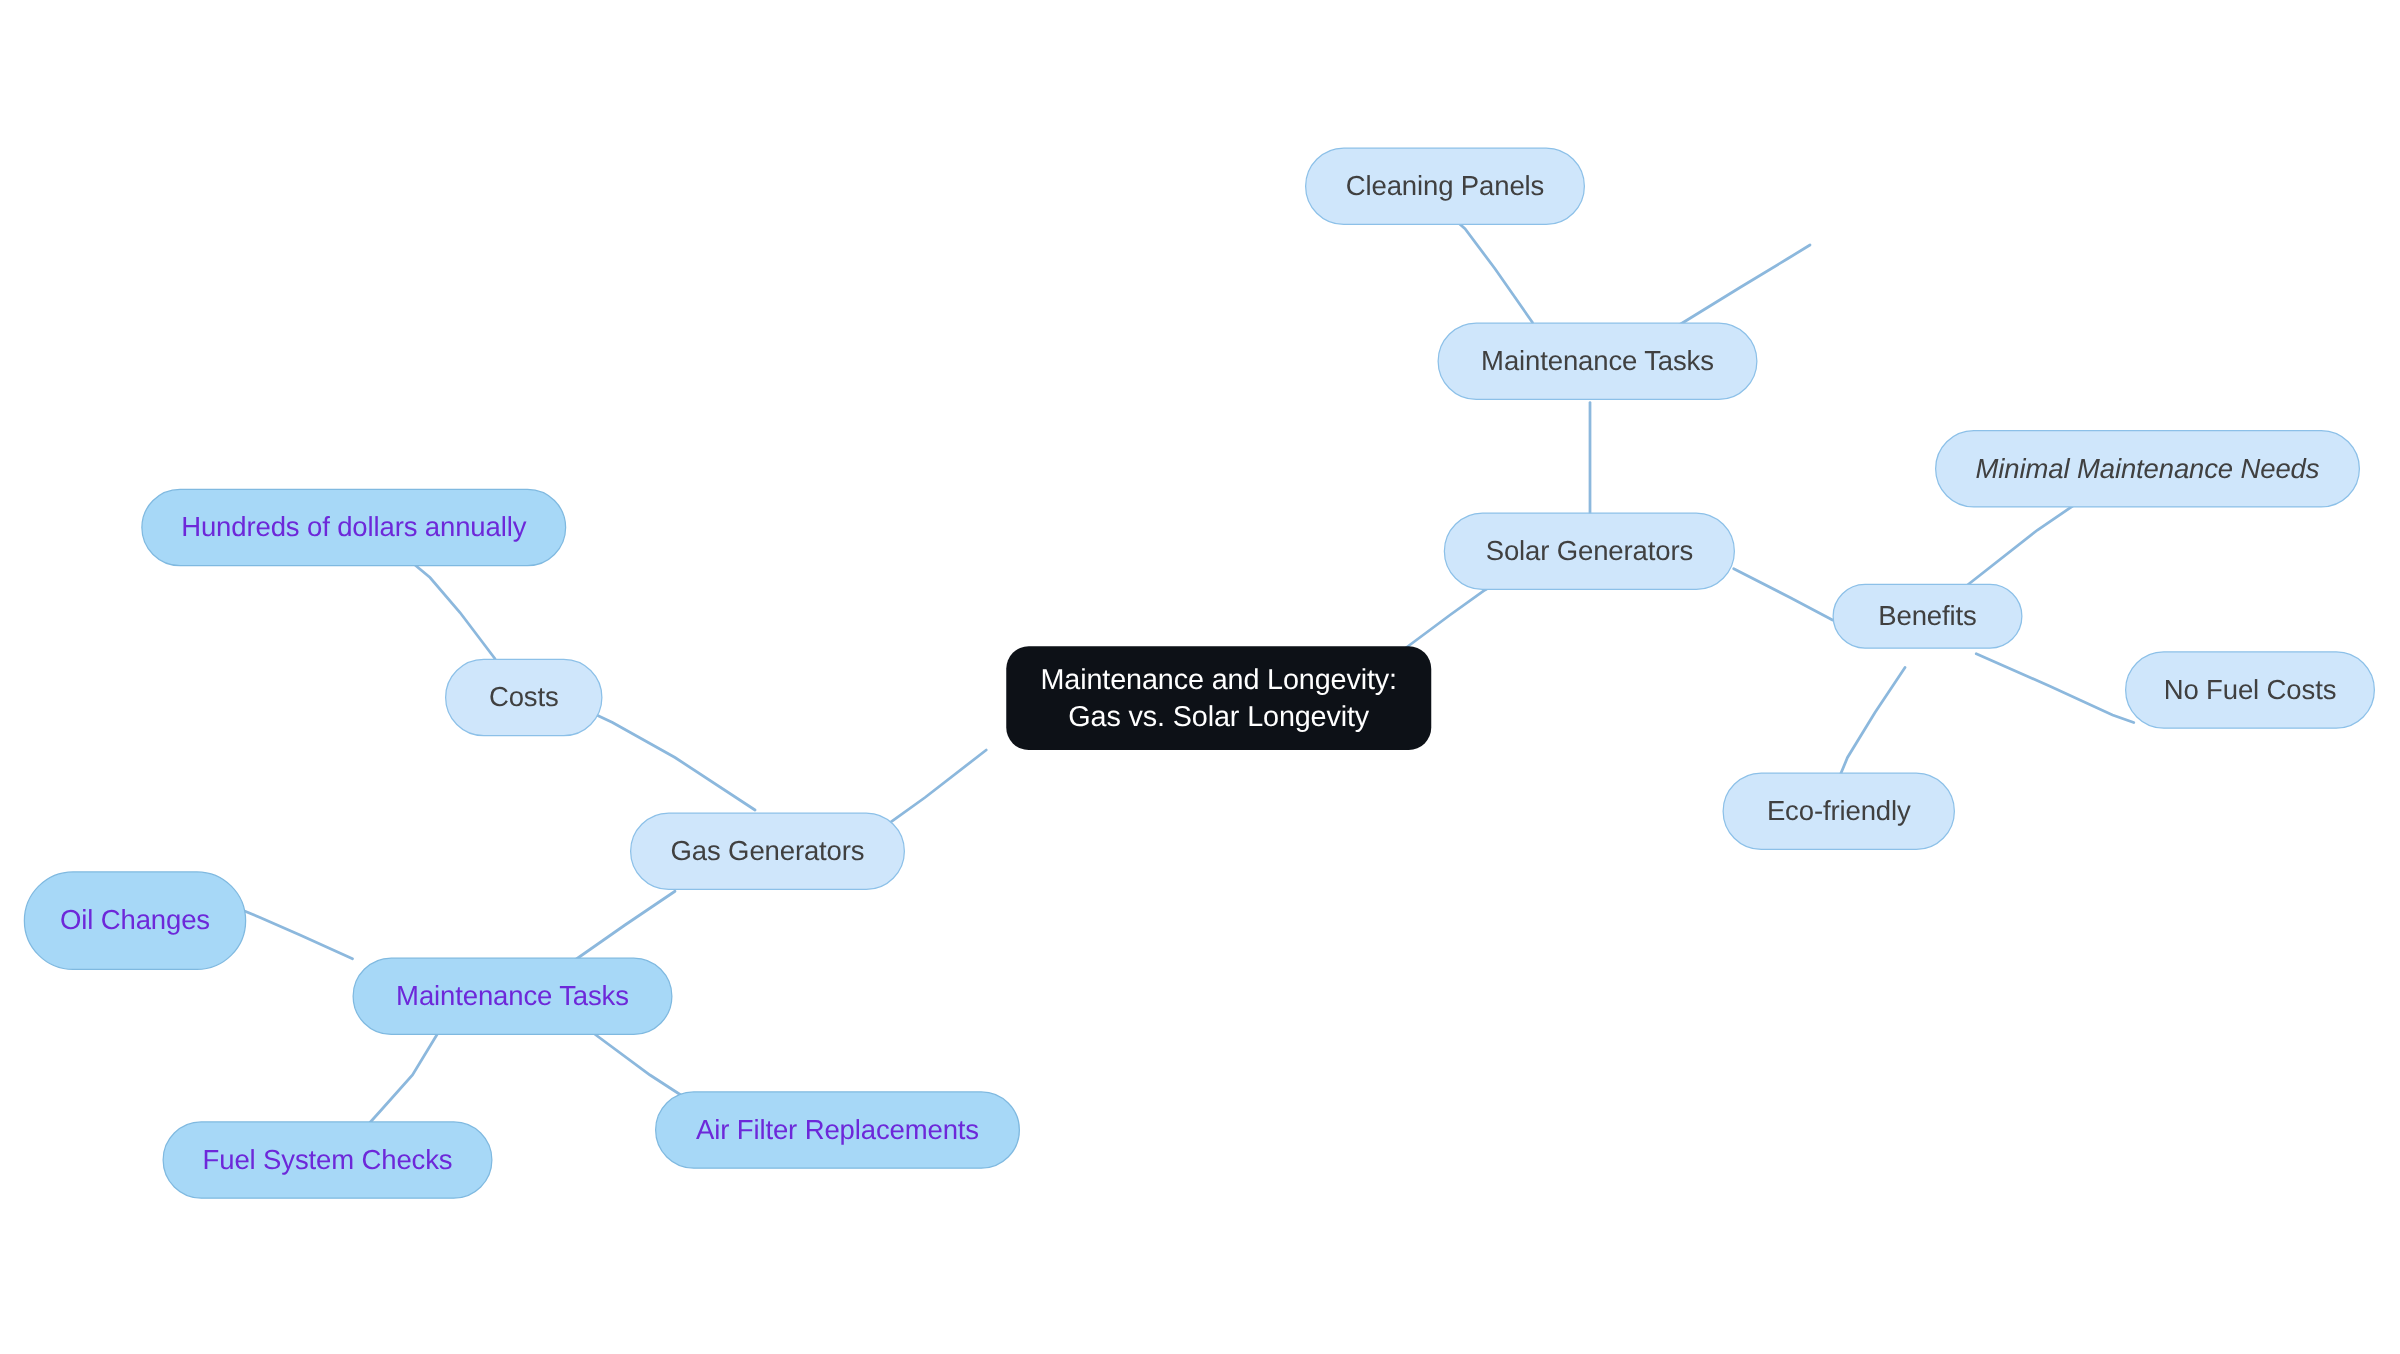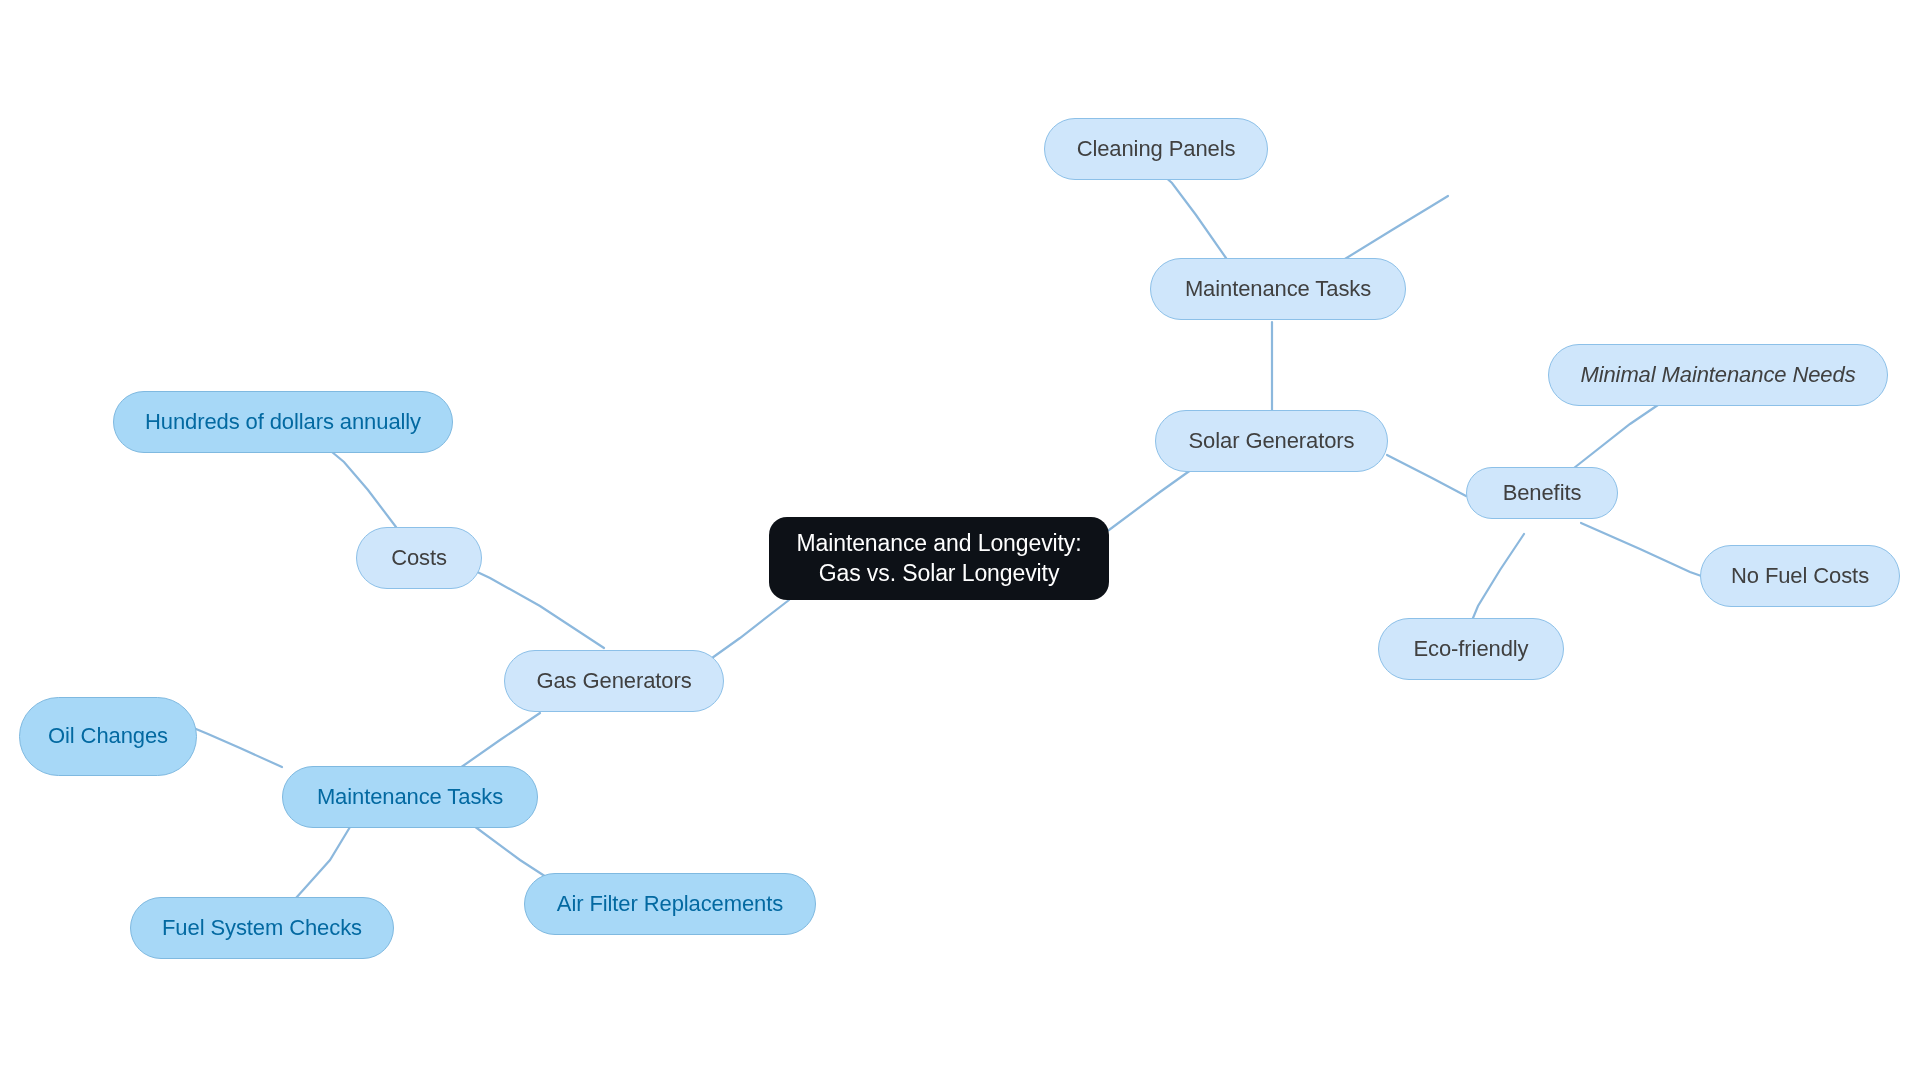--- a/index.html
+++ b/index.html
@@ -39,31 +39,32 @@
     white-space: pre;
     line-height: 1.28;
     letter-spacing: -0.1px;
   }
   .node-root {
     background: #0d1117;
     color: #ffffff;
     border-radius: 18px;
     font-size: 23px;
     border: none;
+    margin-left: 36px;
   }
   .node-branch {
     background: #cfe6fb;
     color: #404040;
     border: 1.6px solid #8cc0e8;
     border-radius: 999px;
     font-size: 22px;
   }
   .node-leaf-deep {
     background: #a7d8f7;
-    color: #0369a1;
+    color: #6d28d9;
     border: 1.6px solid #7fb9e0;
     border-radius: 999px;
     font-size: 22px;
   }
 </style>
 </head>
 <body>
 
 <div id="mindmap-canvas">
 
@@ -123,21 +124,21 @@
 
 
   <div class="node node-branch" style="left:1466px; top:467px; width:152px; height:52px;text-align:center;">
     <span>Benefits</span>
   </div>
 
   <div class="node node-branch" style="left:1548px; top:344px; width:340px; height:62px;font-style:italic;">
     <span>Minimal Maintenance Needs</span>
   </div>
 
-  <div class="node node-branch" style="left:1700px; top:545px; width:200px; height:62px;">
+  <div class="node node-branch" style="left:1700px; top:521px; width:200px; height:62px;">
     <span>No Fuel Costs</span>
   </div>
 
   <div class="node node-branch" style="left:1378px; top:618px; width:186px; height:62px;">
     <span>Eco-friendly</span>
   </div>
 
   <div class="node node-branch" style="left:504px; top:650px; width:220px; height:62px;">
     <span>Gas Generators</span>
   </div>

